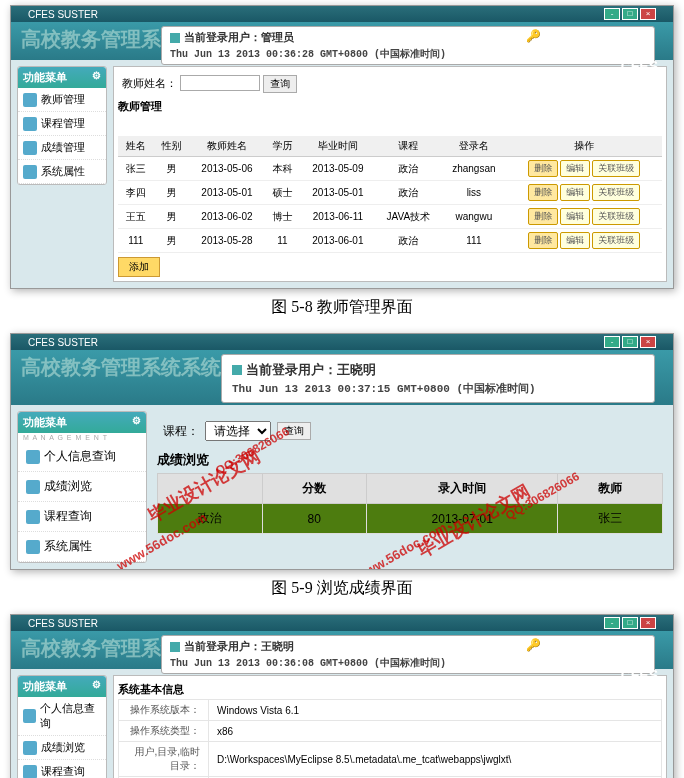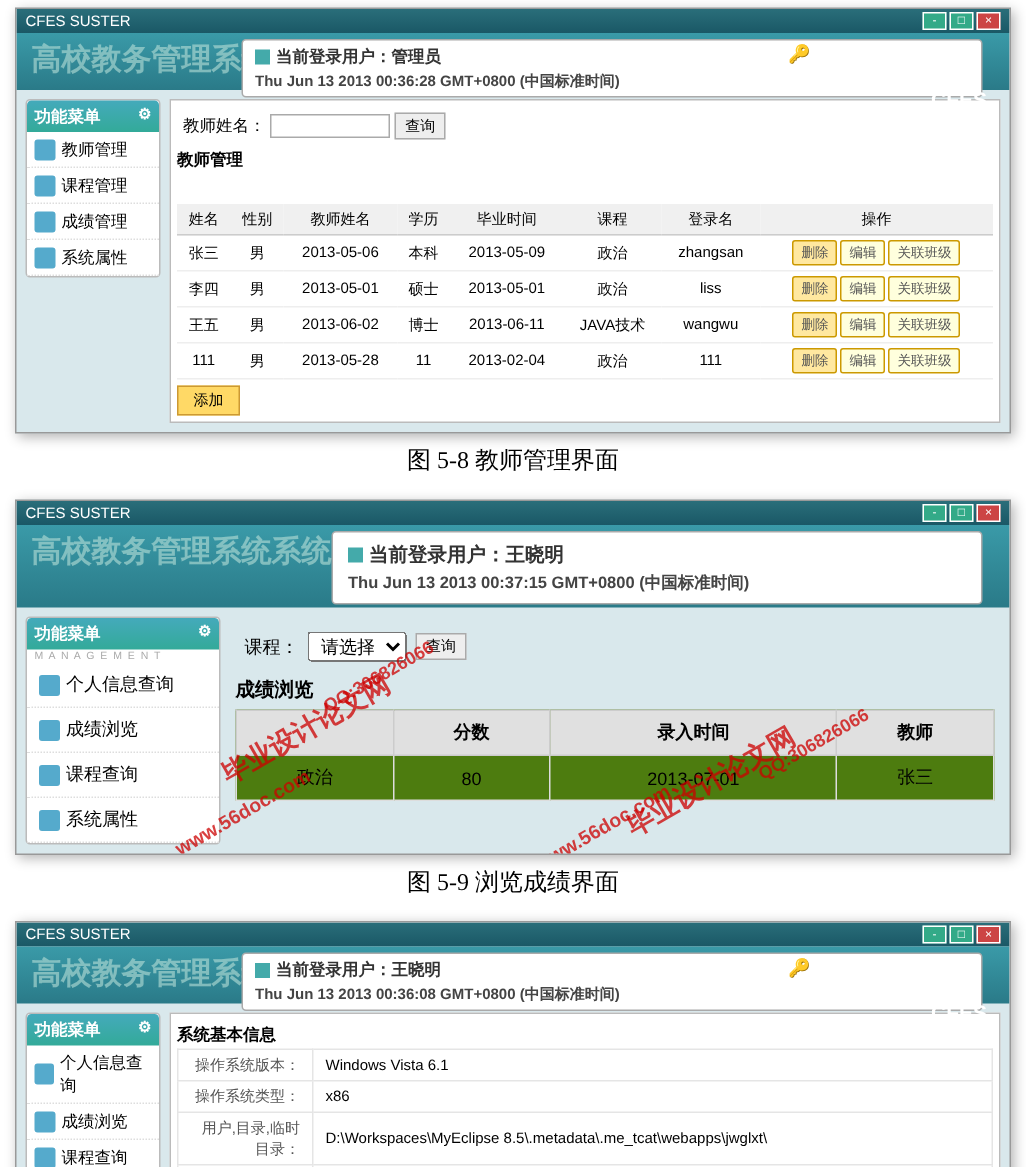--- a/index.html
+++ b/index.html
@@ -1,29 +1,29 @@
 <!DOCTYPE html>
 <html><head>
   <meta charset="utf-8">
   <style>
     * { box-sizing: border-box; margin: 0; padding: 0; }
     body { font-family: "SimSun", Arial, sans-serif; font-size: 11px; background: #fff; width: 684px; }
     
     .screenshot { border: 1px solid #999; margin: 5px 10px; background: #d9e8ec; position: relative; overflow: hidden; }
     .shadow { box-shadow: 2px 2px 8px rgba(0,0,0,0.3); }
     
-    .titlebar { background: linear-gradient(#2a6e7a, #1a5866); color: #fff; padding: 2px 6px; font-size: 10px; display: flex; justify-content: space-between; align-items: center; }
+    .titlebar { background: linear-gradient(#2a6e7a, #1a5866); color: #fff; padding: 2px 17px; font-size: 10px; display: flex; justify-content: space-between; align-items: center; }
     .titlebar-right { display: flex; gap: 2px; }
     .win-btn { width: 16px; height: 12px; background: #3a8; border: 1px solid #fff; font-size: 8px; text-align: center; line-height: 10px; color: #fff; }
     .win-btn.close { background: #c44; }
     
     .sys-header { background: linear-gradient(#3a9aa8, #2a7a88); padding: 4px 10px; color: #b8e0d8; font-size: 20px; font-weight: bold; position: relative; min-height: 38px; }
     .sys-header-title { opacity: 0.6; }
     
-    .info-panel { position: absolute; top: 4px; left: 150px; right: 18px; background: #fff; border: 1px solid #aaa; border-radius: 3px; padding: 3px 8px; font-size: 11px; color: #333; }
+    .info-panel { position: absolute; top: 4px; left: 150px; right: 18px; background: #fff; border: 1px solid #aaa; border-radius: 3px; padding: 3px 8px; font-size: 11px; color: #333; font-family: Liberation Mono, monospace; }
     .info-panel .line { display: flex; align-items: center; gap: 4px; }
     .info-panel .line2 { font-size: 10px; color: #444; margin-top: 2px; }
     .icon-sq { width: 10px; height: 10px; background: #4aa; display: inline-block; }
     
     .topnav { position: absolute; top: 6px; right: 20px; font-size: 12px; color: #fff; display: flex; gap: 24px; }
     .topnav span { cursor: pointer; }
     .cfes-corner { position: absolute; top: 36px; right: 15px; color: #fff; font-weight: bold; font-size: 14px; }
     
     .body-row { display: flex; gap: 6px; padding: 6px; align-items: flex-start; }
     
@@ -173,21 +173,21 @@
               <td>2013-06-11</td>
               <td>JAVA技术</td>
               <td>wangwu</td>
               <td><span class="op-btn del">删除</span><span class="op-btn">编辑</span><span class="op-btn">关联班级</span></td>
             </tr>
             <tr>
               <td>111</td>
               <td>男</td>
               <td>2013-05-28</td>
               <td>11</td>
-              <td>2013-02-04</td>
+              <td>2013-06-01</td>
               <td>政治</td>
               <td>111</td>
               <td><span class="op-btn del">删除</span><span class="op-btn">编辑</span><span class="op-btn">关联班级</span></td>
             </tr>
           </tbody>
       </table>
       <button class="add-btn">添加</button>
     </div>
   </div>
 </div>

